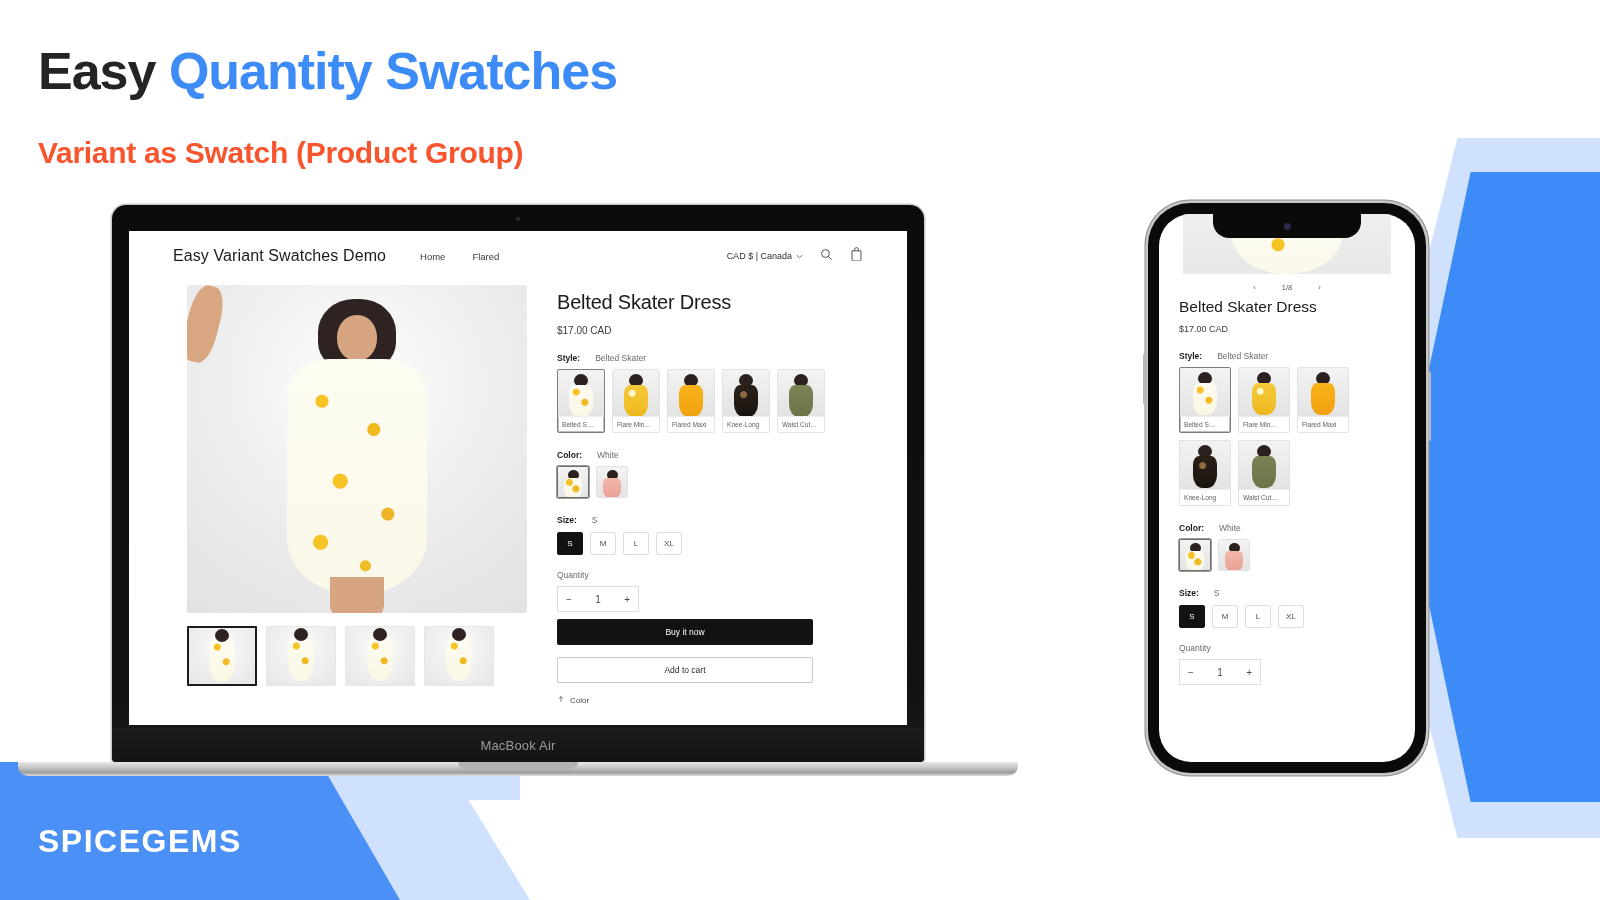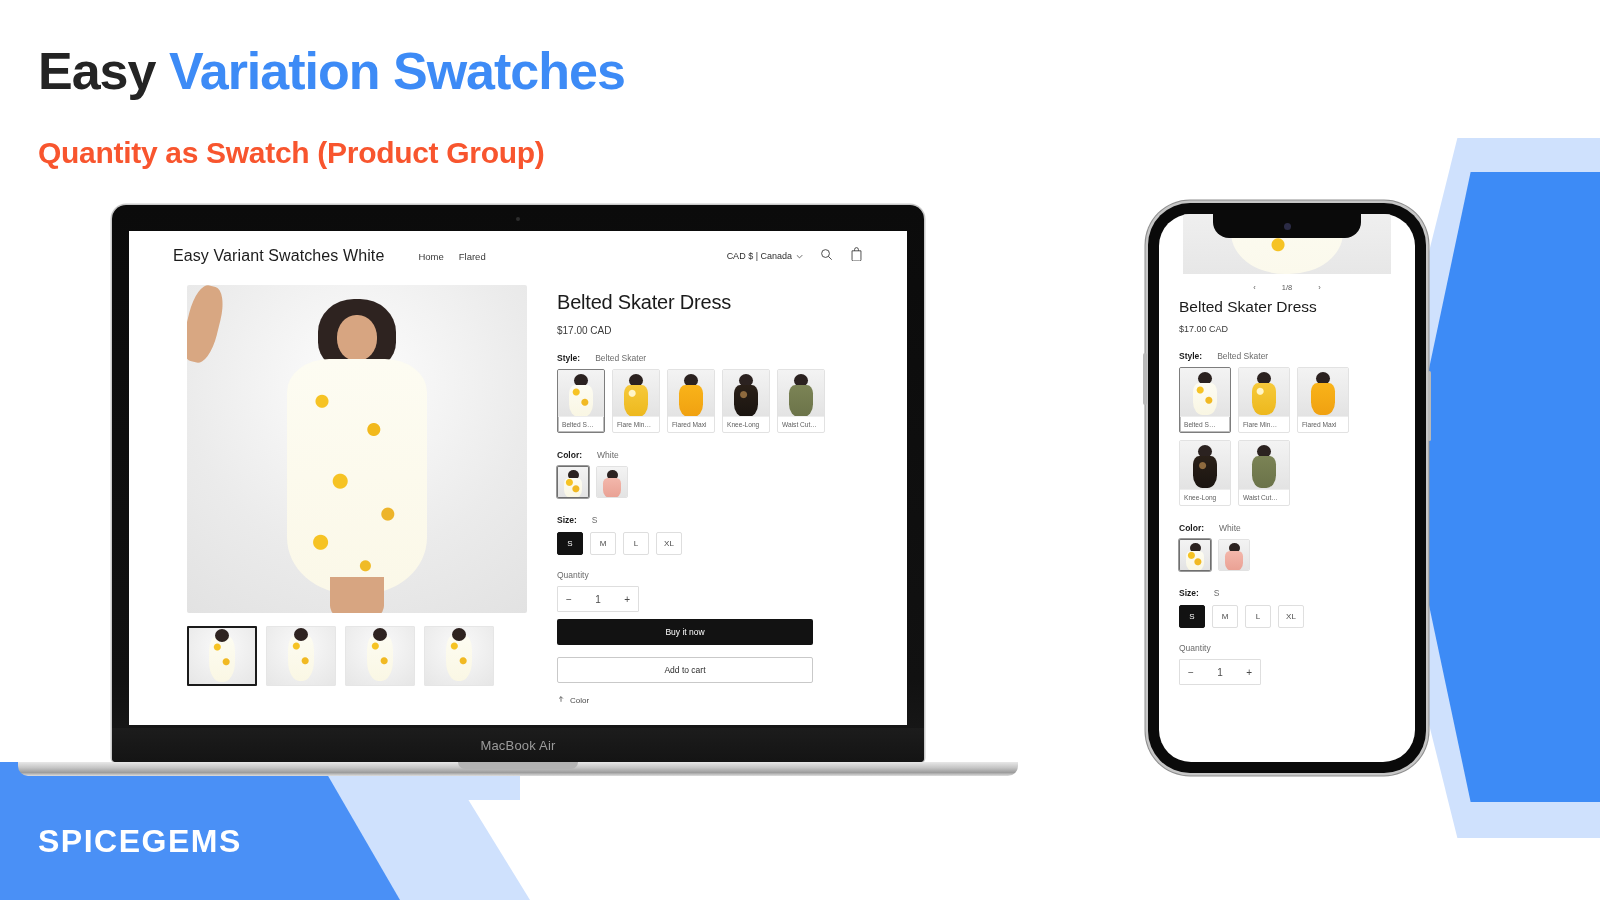--- a/index.html
+++ b/index.html
@@ -111,21 +111,21 @@
     top: 0; width: 120px; height: 7px;
     background: #b4b4b4; border-radius: 0 0 7px 7px;
   }
 
   
   .store-header {
     display: flex; align-items: center;
     padding: 16px 44px 14px 44px;
   }
   .store-logo { font-size: 16px; color: #1c1c1c; letter-spacing: .1px; }
-  .store-nav { display: flex; gap: 15px; margin-left: 34px; align-items: center; }
+  .store-nav { display: flex; gap: 27px; margin-left: 34px; align-items: center; }
   .store-nav a { font-size: 9.5px; color: #3a3a3a; text-decoration: none; }
   .store-head-right {
     margin-left: auto; display: flex; align-items: center; gap: 17px;
   }
   .currency { font-size: 9px; color: #2e2e2e; display: flex; align-items: center; gap: 4px; }
   .ico { display: inline-block; color: #2e2e2e; }
 
   .pdp {
     display: flex; gap: 30px; padding: 6px 44px 0 58px;
   }
@@ -325,32 +325,32 @@
 
 <div class="deco-right-light"></div>
 <div class="deco-right-blue"></div>
 <div class="deco-bl-lighter"></div>
 <div class="deco-bl-light"></div>
 <div class="deco-bl-blue"></div>
 <div class="brand-text">SPICEGEMS</div>
 
 <div class="title-wrap">
   <div class="main-title">
-    <span class="t-dark">Easy </span><span class="t-blue">Variation Swatches</span>
+    <span class="t-dark">Easy </span><span class="t-blue">Quantity Swatches</span>
   </div>
 </div>
-<div class="sub-title">Quantity as Swatch (Product Group)</div>
+<div class="sub-title">Variant as Swatch (Product Group)</div>
 
 <div class="laptop">
   <div class="laptop-lid">
     <div class="laptop-cam"></div>
     <div class="laptop-screen">
 
       <div class="store-header">
-        <div class="store-logo">Easy Variant Swatches White</div>
+        <div class="store-logo">Easy Variant Swatches Demo</div>
         <div class="store-nav">
           <a href="#">Home</a>
           <a href="#">Flared</a>
         </div>
         <div class="store-head-right">
           <div class="currency">
             <span>CAD $ | Canada</span>
             <svg width="7" height="5" viewBox="0 0 10 6">
                 <path d="M1 1l4 4 4-4" stroke="#2e2e2e" stroke-width="1" fill="none"></path>
               </svg>

